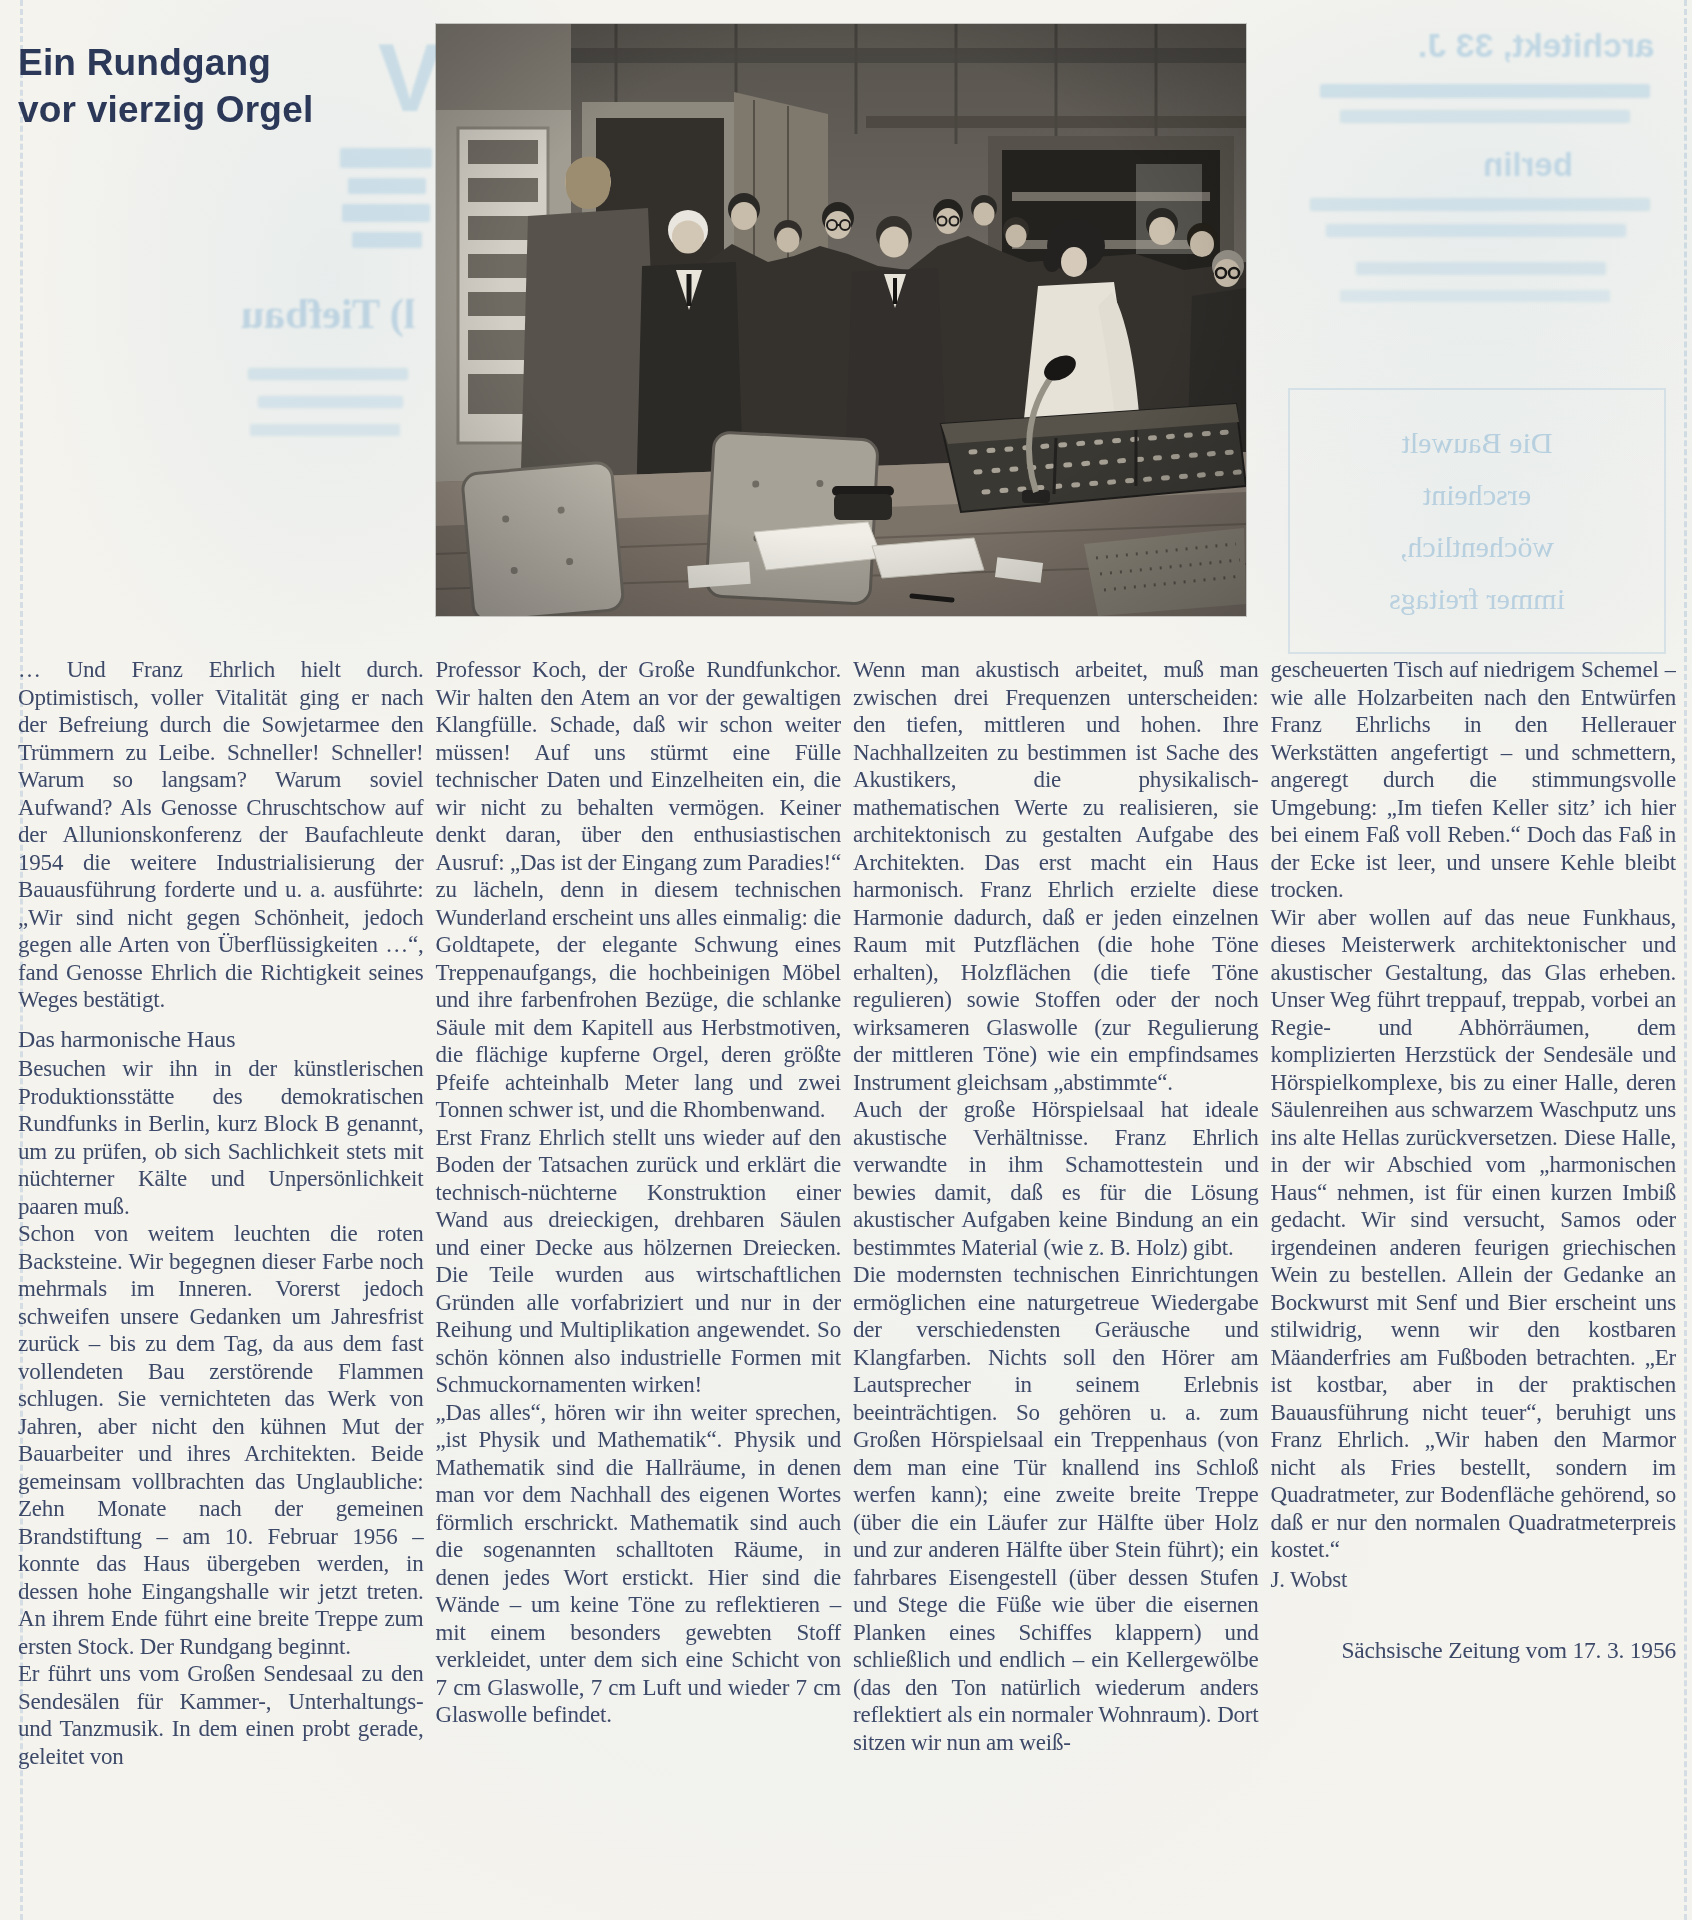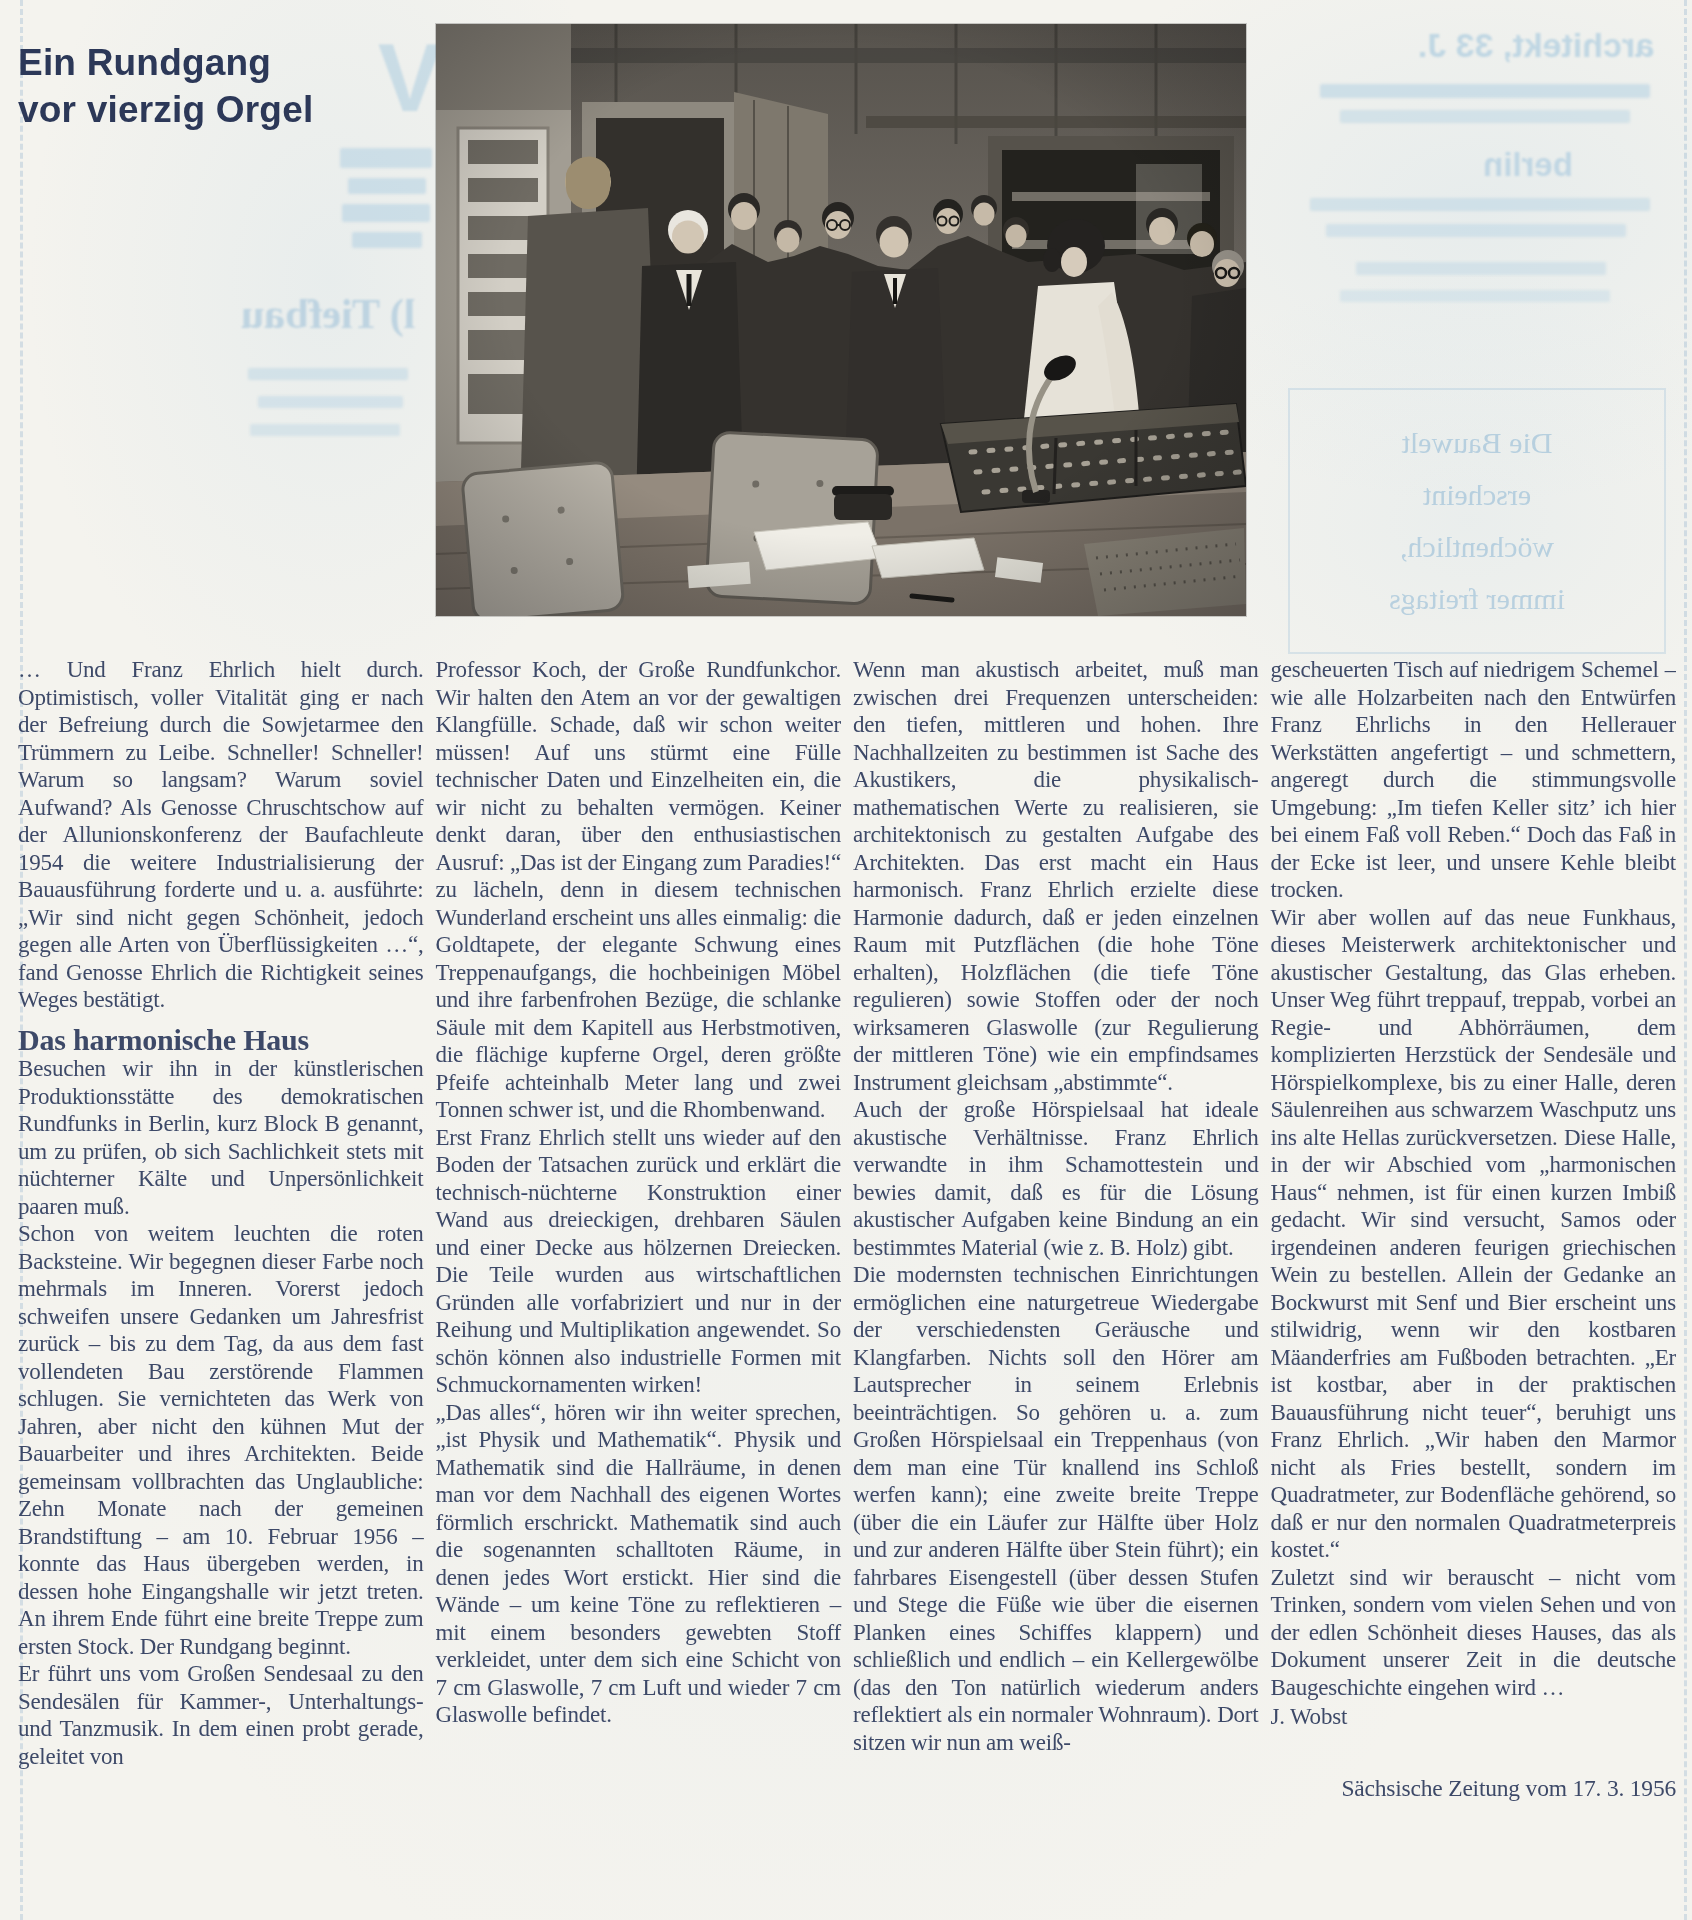--- a/index.html
+++ b/index.html
@@ -39,21 +39,21 @@
     color:#36436c;white-space:pre-line;letter-spacing:.1px;
   }
 
   .columns{
     position:absolute;left:18px;top:656px;width:1658px;height:1264px;
     display:flex;gap:12px;overflow:hidden;
   }
   .col{flex:1 1 0;min-width:0;text-align:justify;
     font-size:23px;line-height:27.5px;letter-spacing:-0.2px;hyphens:auto;}
   .col .para{margin:0;text-indent:0;}
-  .col h3.subhead{margin:12px 0 2px 0;font-size:30px;line-height:27.5px;font-weight:bold;}
+  .col h3.subhead{margin:12px 0 2px 0;font-size:24px;line-height:27.5px;font-weight:normal;}
   .col .byline{margin:2px 0 0 0;text-align:left;}
   .col .source{margin:44px 0 0 14px;text-align:right;font-size:23.5px;}
 
   
   .ghost{position:absolute;color:rgba(148,190,218,.55);
     transform:scaleX(-1);filter:blur(1px);pointer-events:none;}
   .ghost-v{left:338px;top:30px;width:104px;font-family:"Liberation Sans",sans-serif;
     font-weight:bold;font-size:96px;line-height:1;color:rgba(150,193,220,.42);}
   .ghost-masthead{left:1386px;top:26px;width:300px;text-align:center;
     font-family:"Liberation Sans",sans-serif;font-weight:bold;font-size:34px;
@@ -301,19 +301,18 @@
         <p class="para">„Das alles“, hören wir ihn weiter sprechen, „ist Physik und Mathematik“. Physik und Mathematik sind die Hallräume, in denen man vor dem Nachhall des eigenen Wortes förmlich erschrickt. Mathematik sind auch die sogenannten schalltoten Räume, in denen jedes Wort erstickt. Hier sind die Wände – um keine Töne zu reflektieren – mit einem besonders gewebten Stoff verkleidet, unter dem sich eine Schicht von 7 cm Glaswolle, 7 cm Luft und wieder 7 cm Glaswolle befindet.</p>
       </div>
     <div class="col">
         <p class="para">Wenn man akustisch arbeitet, muß man zwischen drei Frequenzen unterscheiden: den tiefen, mittleren und hohen. Ihre Nachhallzeiten zu bestimmen ist Sache des Akustikers, die physikalisch-mathematischen Werte zu realisieren, sie architektonisch zu gestalten Aufgabe des Architekten. Das erst macht ein Haus harmonisch. Franz Ehrlich erzielte diese Harmonie dadurch, daß er jeden einzelnen Raum mit Putzflächen (die hohe Töne erhalten), Holzflächen (die tiefe Töne regulieren) sowie Stoffen oder der noch wirksameren Glaswolle (zur Regulierung der mittleren Töne) wie ein empfindsames Instrument gleichsam „abstimmte“.</p>
         <p class="para">Auch der große Hörspielsaal hat ideale akustische Verhältnisse. Franz Ehrlich verwandte in ihm Schamottestein und bewies damit, daß es für die Lösung akustischer Aufgaben keine Bindung an ein bestimmtes Material (wie z. B. Holz) gibt.</p>
         <p class="para">Die modernsten technischen Einrichtungen ermöglichen eine naturgetreue Wiedergabe der verschiedensten Geräusche und Klangfarben. Nichts soll den Hörer am Lautsprecher in seinem Erlebnis beeinträchtigen. So gehören u. a. zum Großen Hörspielsaal ein Treppenhaus (von dem man eine Tür knallend ins Schloß werfen kann); eine zweite breite Treppe (über die ein Läufer zur Hälfte über Holz und zur anderen Hälfte über Stein führt); ein fahrbares Eisengestell (über dessen Stufen und Stege die Füße wie über die eisernen Planken eines Schiffes klappern) und schließlich und endlich – ein Kellergewölbe (das den Ton natürlich wiederum anders reflektiert als ein normaler Wohnraum). Dort sitzen wir nun am weiß-</p>
       </div>
     <div class="col">
         <p class="para">gescheuerten Tisch auf niedrigem Schemel – wie alle Holzarbeiten nach den Entwürfen Franz Ehrlichs in den Hellerauer Werkstätten angefertigt – und schmettern, angeregt durch die stimmungsvolle Umgebung: „Im tiefen Keller sitz’ ich hier bei einem Faß voll Reben.“ Doch das Faß in der Ecke ist leer, und unsere Kehle bleibt trocken.</p>
         <p class="para">Wir aber wollen auf das neue Funkhaus, dieses Meisterwerk architektonischer und akustischer Gestaltung, das Glas erheben. Unser Weg führt treppauf, treppab, vorbei an Regie- und Abhörräumen, dem komplizierten Herzstück der Sendesäle und Hörspielkomplexe, bis zu einer Halle, deren Säulenreihen aus schwarzem Waschputz uns ins alte Hellas zurückversetzen. Diese Halle, in der wir Abschied vom „harmonischen Haus“ nehmen, ist für einen kurzen Imbiß gedacht. Wir sind versucht, Samos oder irgendeinen anderen feurigen griechischen Wein zu bestellen. Allein der Gedanke an Bockwurst mit Senf und Bier erscheint uns stilwidrig, wenn wir den kostbaren Mäanderfries am Fußboden betrachten. „Er ist kostbar, aber in der praktischen Bauausführung nicht teuer“, beruhigt uns Franz Ehrlich. „Wir haben den Marmor nicht als Fries bestellt, sondern im Quadratmeter, zur Bodenfläche gehörend, so daß er nur den normalen Quadratmeterpreis kostet.“</p>
-        <p class="para">Zuletzt sind wir berauscht – nicht vom Trinken, sondern vom vielen Sehen und von der edlen Schönheit dieses Hauses, das als Dokument unserer Zeit in die deutsche Baugeschichte eingehen wird …</p>
         <p class="byline">J. Wobst</p>
         <p class="source">Sächsische Zeitung vom 17. 3. 1956</p>
       </div>
   </div>
 
 </div>
 
 </body></html>

